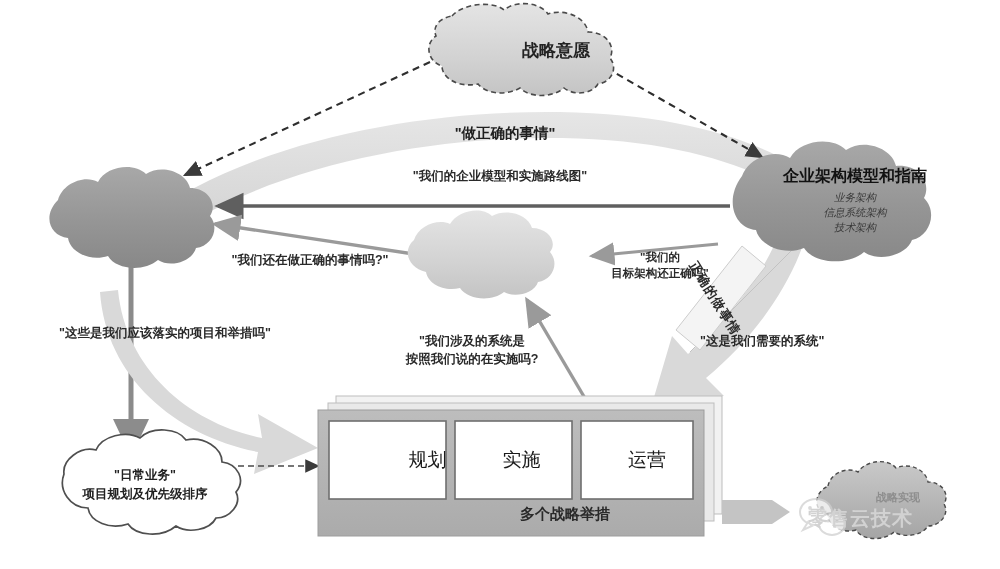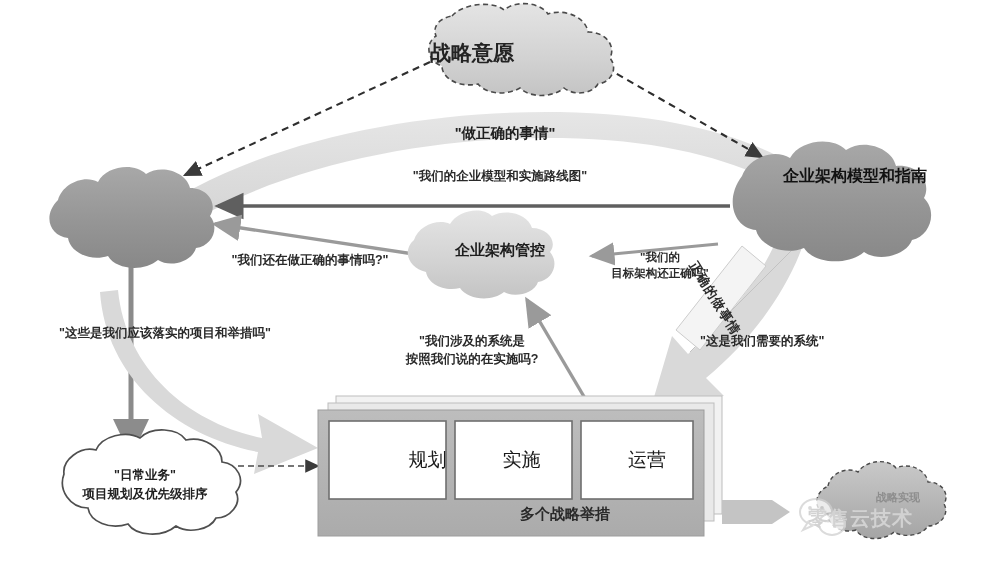--- a/index.html
+++ b/index.html
@@ -26,21 +26,21 @@
   }
   .lbl {
     position: absolute;
     color: #1a1a1a;
     white-space: pre;
     line-height: 1.28;
   }
 
   .t-strategic-intent {
     left: 430px; top: 40px; width: 160px;
-    font-size: 21px; font-weight: bold; text-align: left;
+    font-size: 17px; font-weight: bold; text-align: right;
     color: #232323;
   }
   .t-strategic-plan {
     left: 45px; top: 200px; width: 170px;
     font-size: 17px; font-weight: bold; text-align: center;
     color: #1d1d1d;
   }
   .t-ea-model {
     left: 740px; top: 166px; width: 230px;
     font-size: 16px; font-weight: bold; text-align: center;
@@ -306,22 +306,24 @@
       <ellipse cx="832" cy="524" rx="13" ry="11" fill="#ffffff" stroke="#d0d0d0" stroke-width="2"></ellipse>
       <circle cx="828" cy="521" r="1.6" fill="#cdcdcd"></circle>
       <circle cx="837" cy="521" r="1.6" fill="#cdcdcd"></circle>
     </g>
   </svg>
 
   <div class="lbl t-strategic-intent">战略意愿</div>
 
 
   <div class="lbl t-ea-model">企业架构模型和指南</div>
-
-  <div class="lbl t-ea-governance">企业架构管控</div>
+  <div class="lbl t-ea-model-sub">业务架构
+信息系统架构
+技术架构</div>
+
 
   <div class="lbl t-do-right-things">"做正确的事情"</div>
 
   <div class="lbl t-our-model-roadmap">"我们的企业模型和实施路线图"</div>
 
   <div class="lbl t-still-right">"我们还在做正确的事情吗?"</div>
 
   <div class="lbl t-target-arch">"我们的
 目标架构还正确吗"</div>
 

